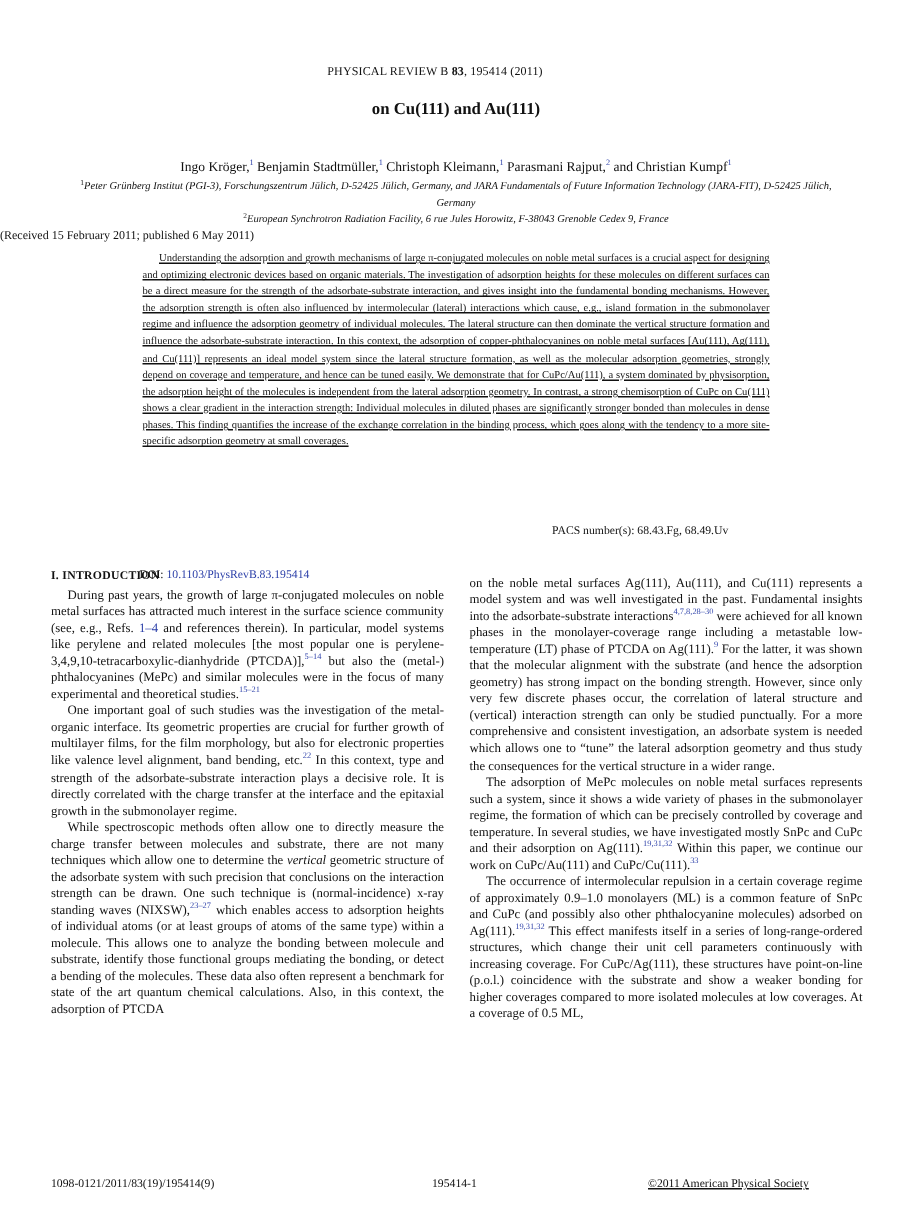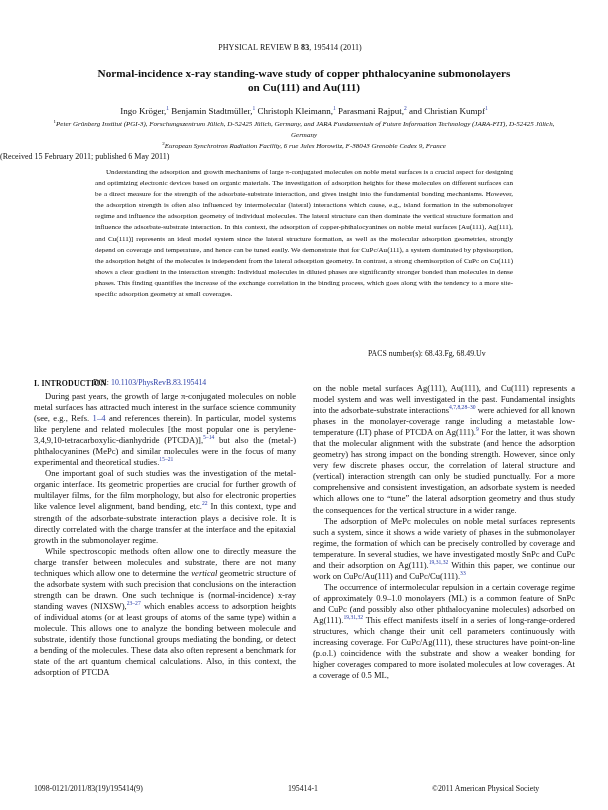--- a/index.html
+++ b/index.html
@@ -31,20 +31,21 @@
     .affil2 { top: 141px; }
     .affil sup { font-size: 5px; vertical-align: 3px; line-height: 0; font-style: normal; }
     .received {
       top: 151px; left: 0; width: 488px; text-align: left;
       font-size: 8px; line-height: 11px;
     }
     .abstract {
       top: 167px; left: 95px; width: 418px;
       font-size: 7.05px; line-height: 11.1px; text-align: justify;
       text-indent: 11px;
+      text-decoration: underline;
     }
     .doi-row { top: 349px; font-size: 7.8px; }
     .doi { left: 93px; margin-top: 29px; }
     .doi a { color: #2b3fa8; text-decoration: none; }
     .pacs { left: 368px; }
     .section-heading {
       top: 379px; left: 34px; width: 262px; text-align: left;
       font-weight: bold; font-size: 7.8px; letter-spacing: 0.2px;
     }
     .col {
@@ -53,29 +54,28 @@
     }
     .col p { margin: 0; text-indent: 11px; }
     .col p.noindent { text-indent: 0; }
     .col-left { top: 391px; left: 34px; }
     .col-right { top: 383px; left: 313px; }
     .col sup.ref { font-size: 5.6px; vertical-align: 4px; }
     .ref-link { color: #2b3fa8; }
     .footer { top: 769px; font-size: 7.8px; margin-top: 15px; }
     .footer-left { left: 34px; }
     .footer-center { left: 288px; }
-    .footer-right { left: 432px; }
+    .footer-right { left: 432px; text-decoration: underline; }
   </style>
 </head>
 <body>
 
 <div class="abs journal-header"><span>PHYSICAL REVIEW B </span><b>83</b><span>, 195414 (2011)</span></div>
 
 <div class="abs title">
-  <div>Normal-incidence x-ray standing-wave study of copper phthalocyanine submonolayers</div>
   <div>on Cu(111) and Au(111)</div>
 </div>
 
 <div class="abs authors">
   <span><span>Ingo Kröger,</span><sup class="ref">1</sup></span>
   <span><span>Benjamin Stadtmüller,</span><sup class="ref">1</sup></span>
   <span><span>Christoph Kleimann,</span><sup class="ref">1</sup></span>
   <span><span>Parasmani Rajput,</span><sup class="ref">2</sup></span>
   <span><span>and Christian Kumpf</span><sup class="ref">1</sup></span>
 </div>

